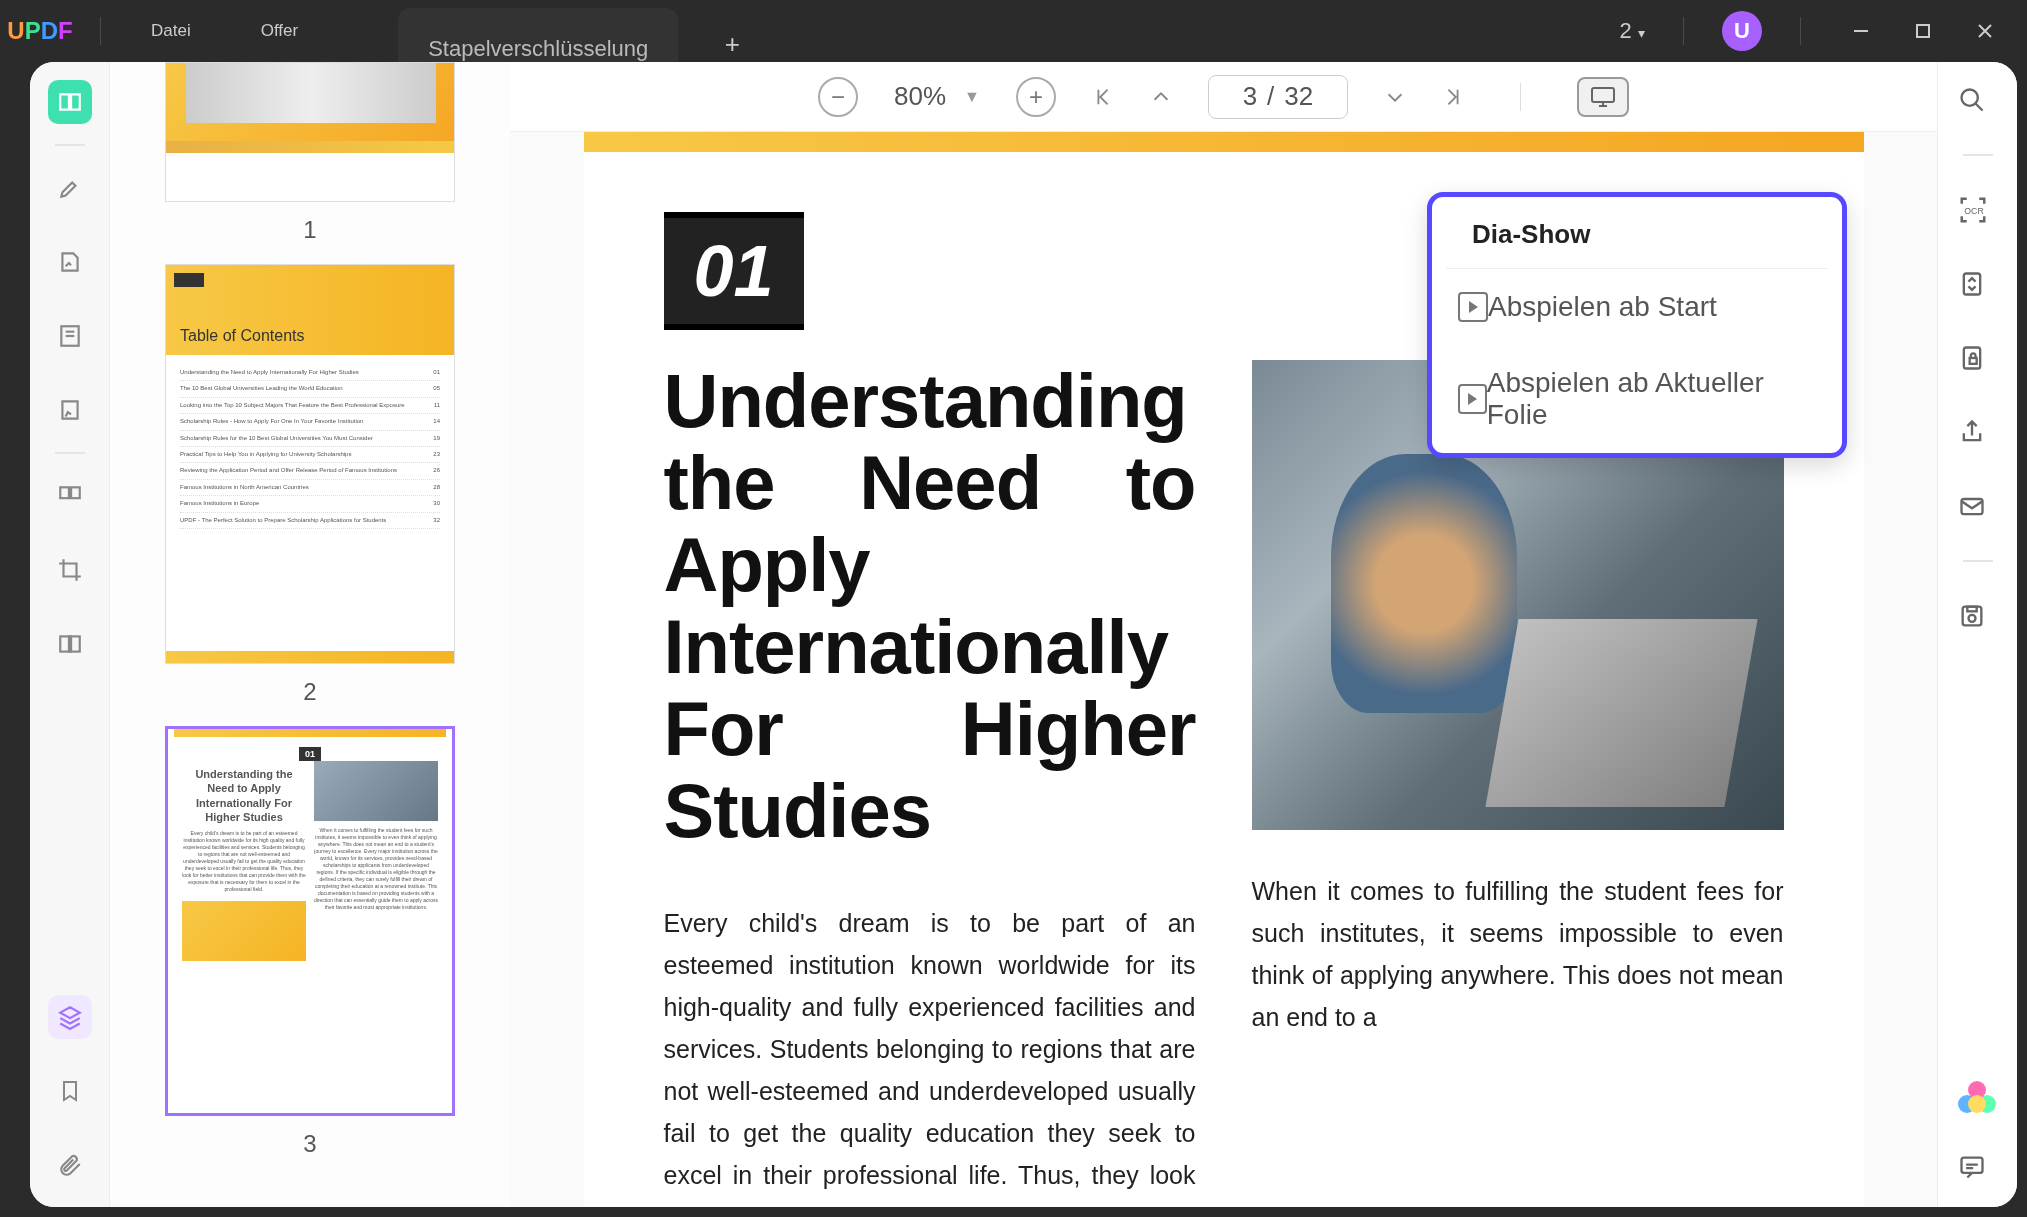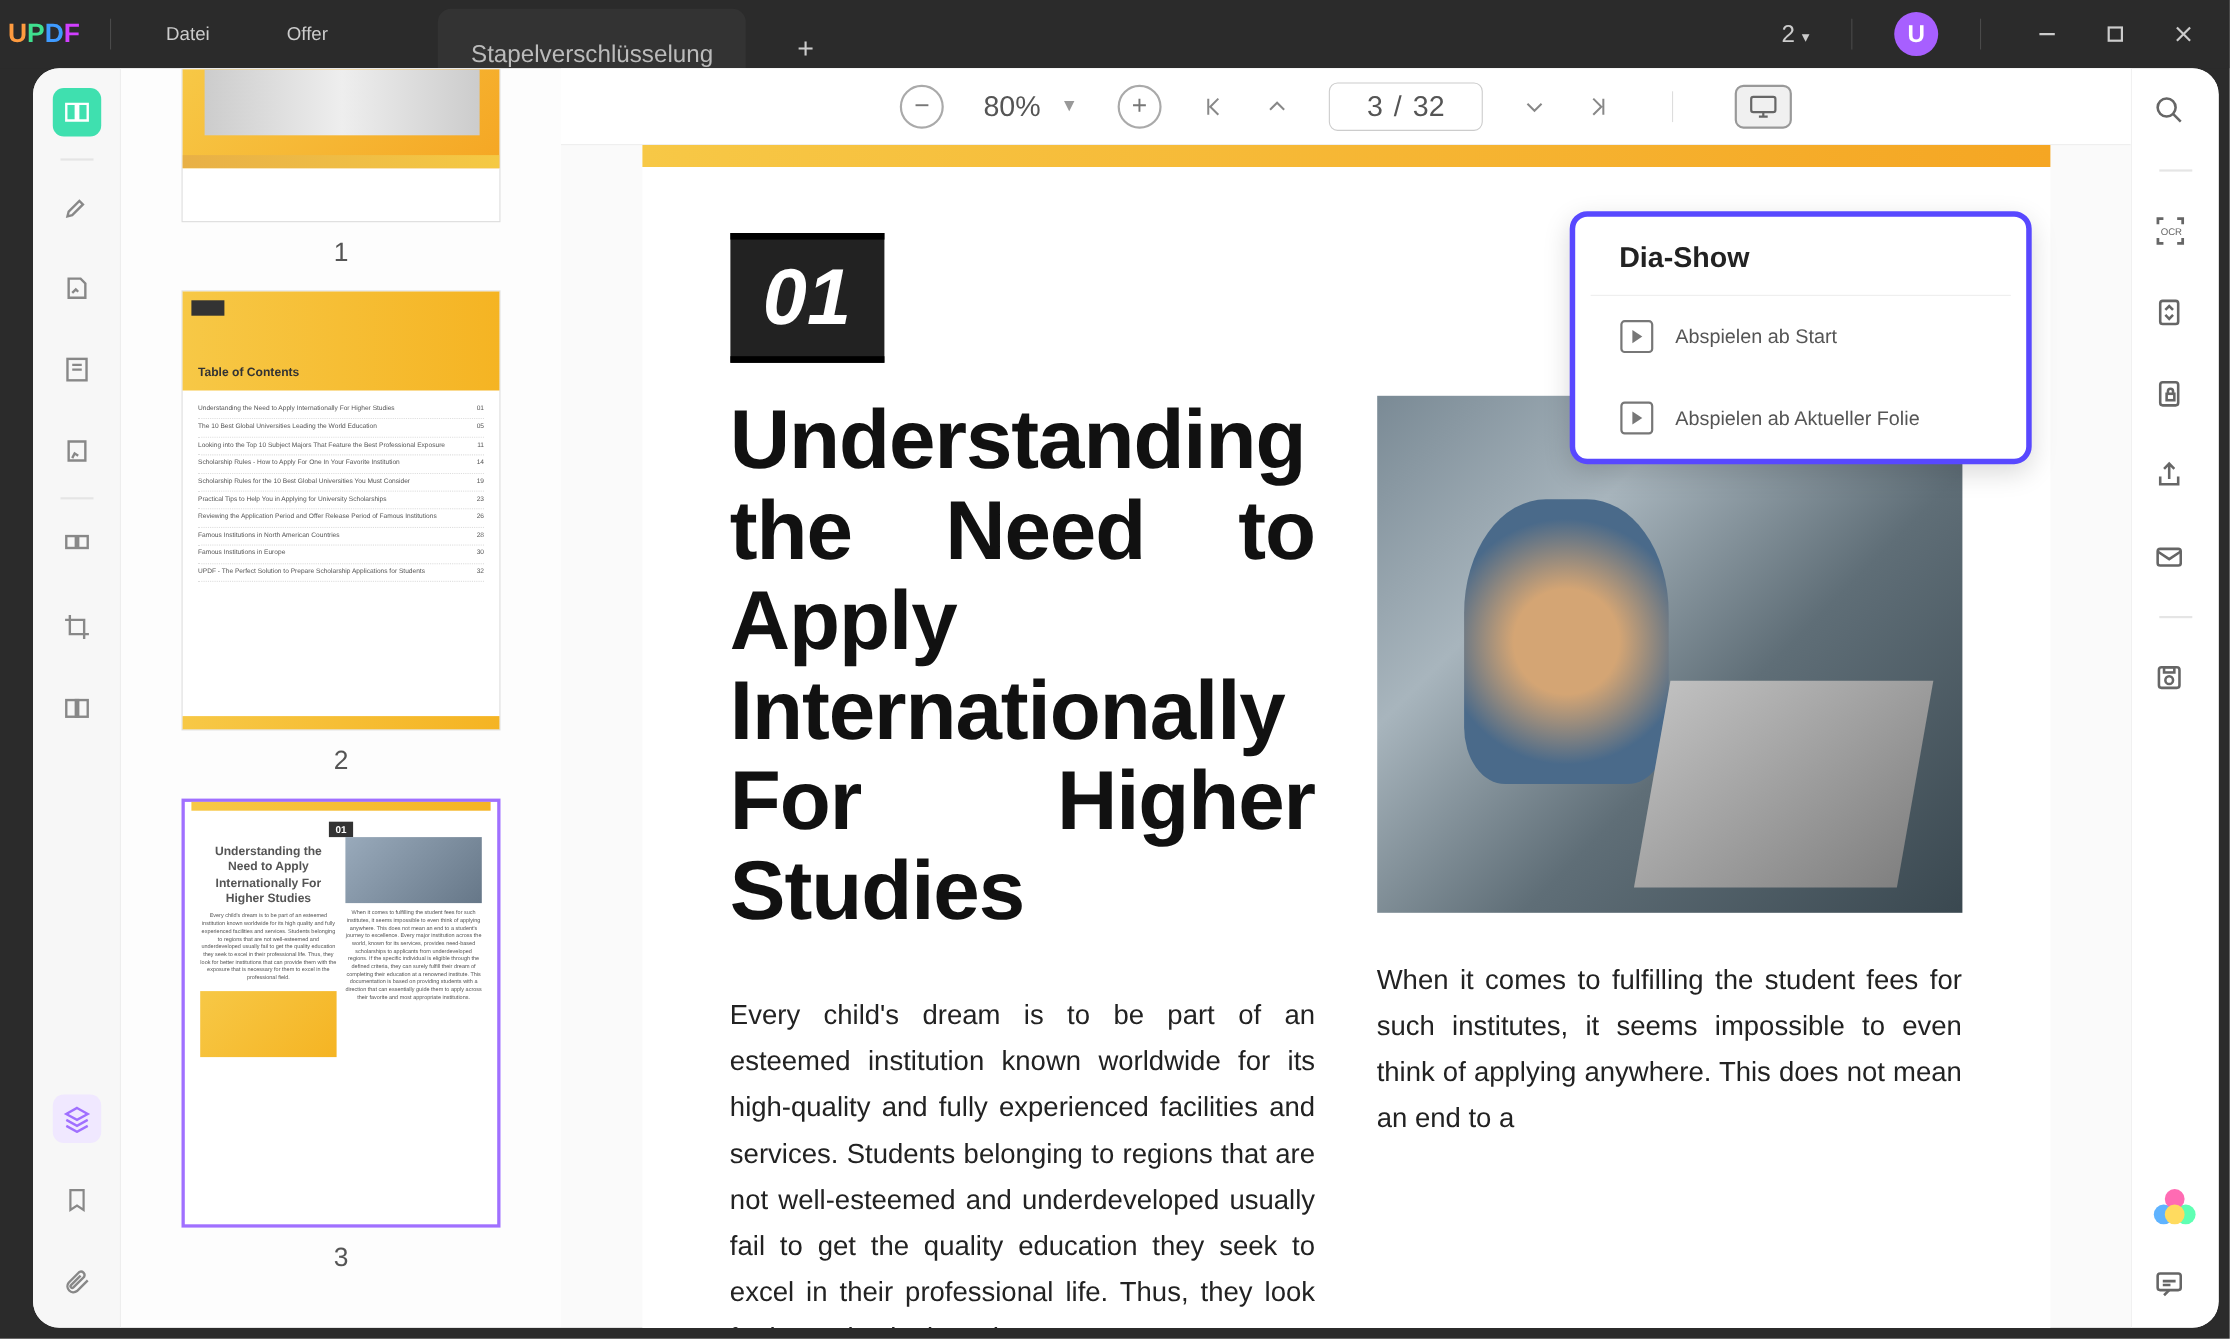--- a/index.html
+++ b/index.html
@@ -38,21 +38,21 @@
 .thumb-label { font-size: 24px; color: #555; }
 
 .t1 { height: 140px; background:#fff; }
 .t1-top { height: 90px; background: linear-gradient(135deg,#f7c846,#f5a623); position:relative; overflow:hidden; }
 .t1-img { position:absolute; left:20px; top:0; width:250px; height:60px; background:linear-gradient(90deg,#ccc,#eee,#ccc); }
 .t1-bar { position:absolute; bottom:0; left:0; right:0; height:12px; background:linear-gradient(90deg,#e8b046,#f5c944);}
 
 .t2 { height: 400px; background:#fff; display:flex; flex-direction:column; }
 .t2-head { height:90px; background:linear-gradient(90deg,#f7c846,#f5b423); position:relative; }
 .t2-badge { position:absolute; top:8px; left:8px; width:30px; height:14px; background:#333; }
-.t2-title { position:absolute; bottom:10px; left:14px; font-size:11px; font-weight:700; color:#333; }
+.t2-title { position:absolute; bottom:10px; left:14px; font-size:16px; font-weight:400; color:#333; }
 .t2-body { flex:1; padding: 10px 14px; font-size:6px; color:#555; line-height:1.9; }
 .t2-line { display:flex; justify-content:space-between; border-bottom:1px dotted #ddd; padding:2px 0;}
 .t2-foot { height:12px; background:linear-gradient(90deg,#f7c846,#f5b423); }
 
 .t3 { height: 390px; background:#fff; display:flex; flex-direction:column; font-size:7px;}
 .t3-bar { height:8px; background:linear-gradient(90deg,#f7c846,#f5b423); margin:0 6px;}
 .t3-content { flex:1; padding: 10px 14px; }
 .t3-num { display:inline-block; background:#333; color:#fff; padding:2px 6px; font-size:9px; font-weight:700; }
 .t3-title { font-size:11px; font-weight:800; line-height:1.3; margin:6px 0; }
 .t3-cols { display:flex; gap:8px; }
@@ -85,21 +85,21 @@
 .right-icons { width: 80px; background: #fff; border-left: 1px solid #eee; display: flex; flex-direction: column; align-items: center; padding-top: 18px; gap: 34px; }
 .right-icons .ico { width: 40px; height: 40px; display:flex; align-items:center; justify-content:flex-start; color:#737373;}
 .right-icons .bottom { margin-top: auto; margin-bottom: 20px; display:flex; flex-direction:column; gap:30px; align-items:center; }
 .flower { width:36px; height:36px; position:relative;}
 .flower::before,.flower::after{content:"";position:absolute;width:18px;height:18px;border-radius:50%;}
 .flower::before{top:0;left:8px;background:#ff6bb3;box-shadow:-10px 14px 0 #5fb3ff,10px 14px 0 #5fffb3;}
 .flower::after{top:14px;left:8px;background:#ffdb5f;}
 
 .popover { position: absolute; top: 130px; right: 90px; width: 420px; background: #fff; border: 5px solid #5848ff; border-radius: 16px; box-shadow: 0 8px 24px rgba(0,0,0,0.15); z-index: 100; margin-left: 32px; }
 .popover-title { font-size: 26px; font-weight: 700; padding: 22px 26px 18px; color:#222; border-bottom: 1px solid #eee; margin: 0 14px; }
-.popover-item { display: flex; align-items: center; gap: 20px; padding: 22px 41px; font-size: 18px; color:#555; }
+.popover-item { display: flex; align-items: center; padding: 22px 26px; font-size: 28px; color:#555; }
 .play-icon { width: 30px; height: 30px; border: 2px solid #777; border-radius: 4px; display:flex; align-items:center; justify-content:center;}
 .play-icon::after { content:""; width:0; height:0; border-left: 9px solid #777; border-top: 6px solid transparent; border-bottom: 6px solid transparent; }
 
 svg { display:block; }
 </style>
 </head>
 <body>
 
 <div class="titlebar">
   <div class="logo">

